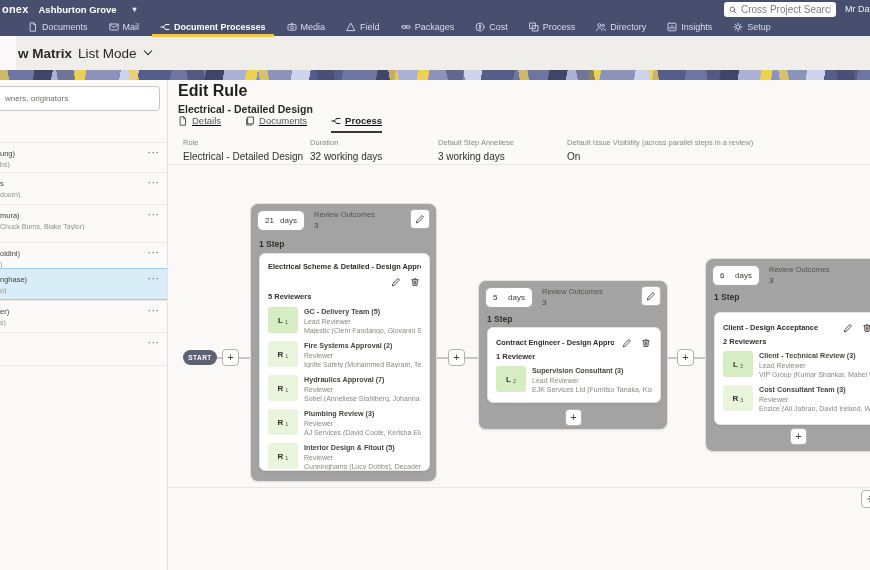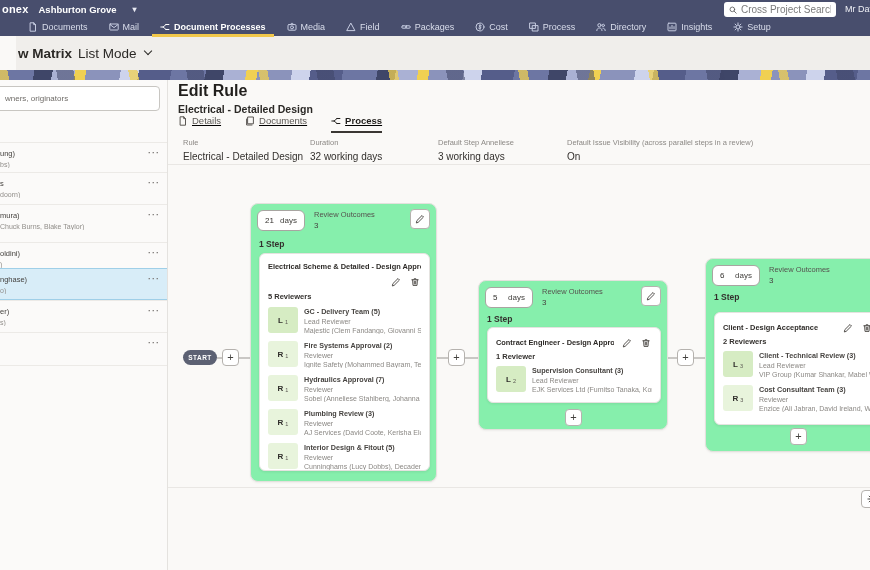--- a/index.html
+++ b/index.html
@@ -61,21 +61,21 @@
   .tab.active::after { content:""; position:absolute; left:0; right:0; bottom:-7px; height:2px; background:#3a3733; }
   .field { position:absolute; top:138px; }
   .f-label { font-size:7.5px; color:#8c8985; }
   .f-value { font-size:10px; color:#33302d; margin-top:4px; }
   .hdivider { position:absolute; background:#e9e7e4; height:1px; }
 
   
   #start-pill { position:absolute; left:183px; top:350px; width:34px; height:15px; background:#5c6173; color:#fff; font-size:6.5px; font-weight:bold; letter-spacing:.5px; border-radius:8px; display:flex; align-items:center; justify-content:center; }
   .conn { position:absolute; top:357px; height:1.5px; background:#c9c7c4; }
   .plus-btn { position:absolute; width:17px; height:17px; background:#fff; border:1px solid #b5b2ae; border-radius:4px; color:#44423f; font-size:11px; line-height:14px; text-align:center; cursor:pointer; z-index:5; }
-  .group { position:absolute; background:#86efac; border:1px solid #e3e1dd; border-radius:8px; box-shadow:0 1px 2px rgba(0,0,0,.05);padding-left:26px; }
+  .group { position:absolute; background:#a3a3a3; border:1px solid #e3e1dd; border-radius:8px; box-shadow:0 1px 2px rgba(0,0,0,.05);padding-left:26px; }
   .days-box { position:absolute; left:6px; top:6px; width:48px; height:21px; border:1.3px solid #a8a5a1; border-radius:6px; background:#fff; display:flex; align-items:center; justify-content:space-between; padding:0 7px; cursor:text; }
   .days-val { font-size:8px; color:#33302d; }
   .days-unit { font-size:8px; color:#44423f; }
   .ro { position:absolute; left:63px; top:6px; }
   .ro-label { font-size:7.5px; color:#55524e; }
   .ro-count { font-size:8px; color:#44423f; margin-top:2px; }
   .edit-btn { position:absolute; top:5px; width:20px; height:20px; border:1px solid #b5b2ae; border-radius:4px; background:#fff; display:flex; align-items:center; justify-content:center; cursor:pointer; }
   .edit-btn svg, .mini-icon svg { stroke:#55524e; }
   .steps-label { position:absolute; left:8px; font-size:8.5px; font-weight:bold; color:#33302d; }
   .stepcard { position:absolute; background:#fff; border:1px solid #e5e3e0; border-radius:6px; box-shadow:0 1px 3px rgba(0,0,0,.08); overflow:hidden; }

